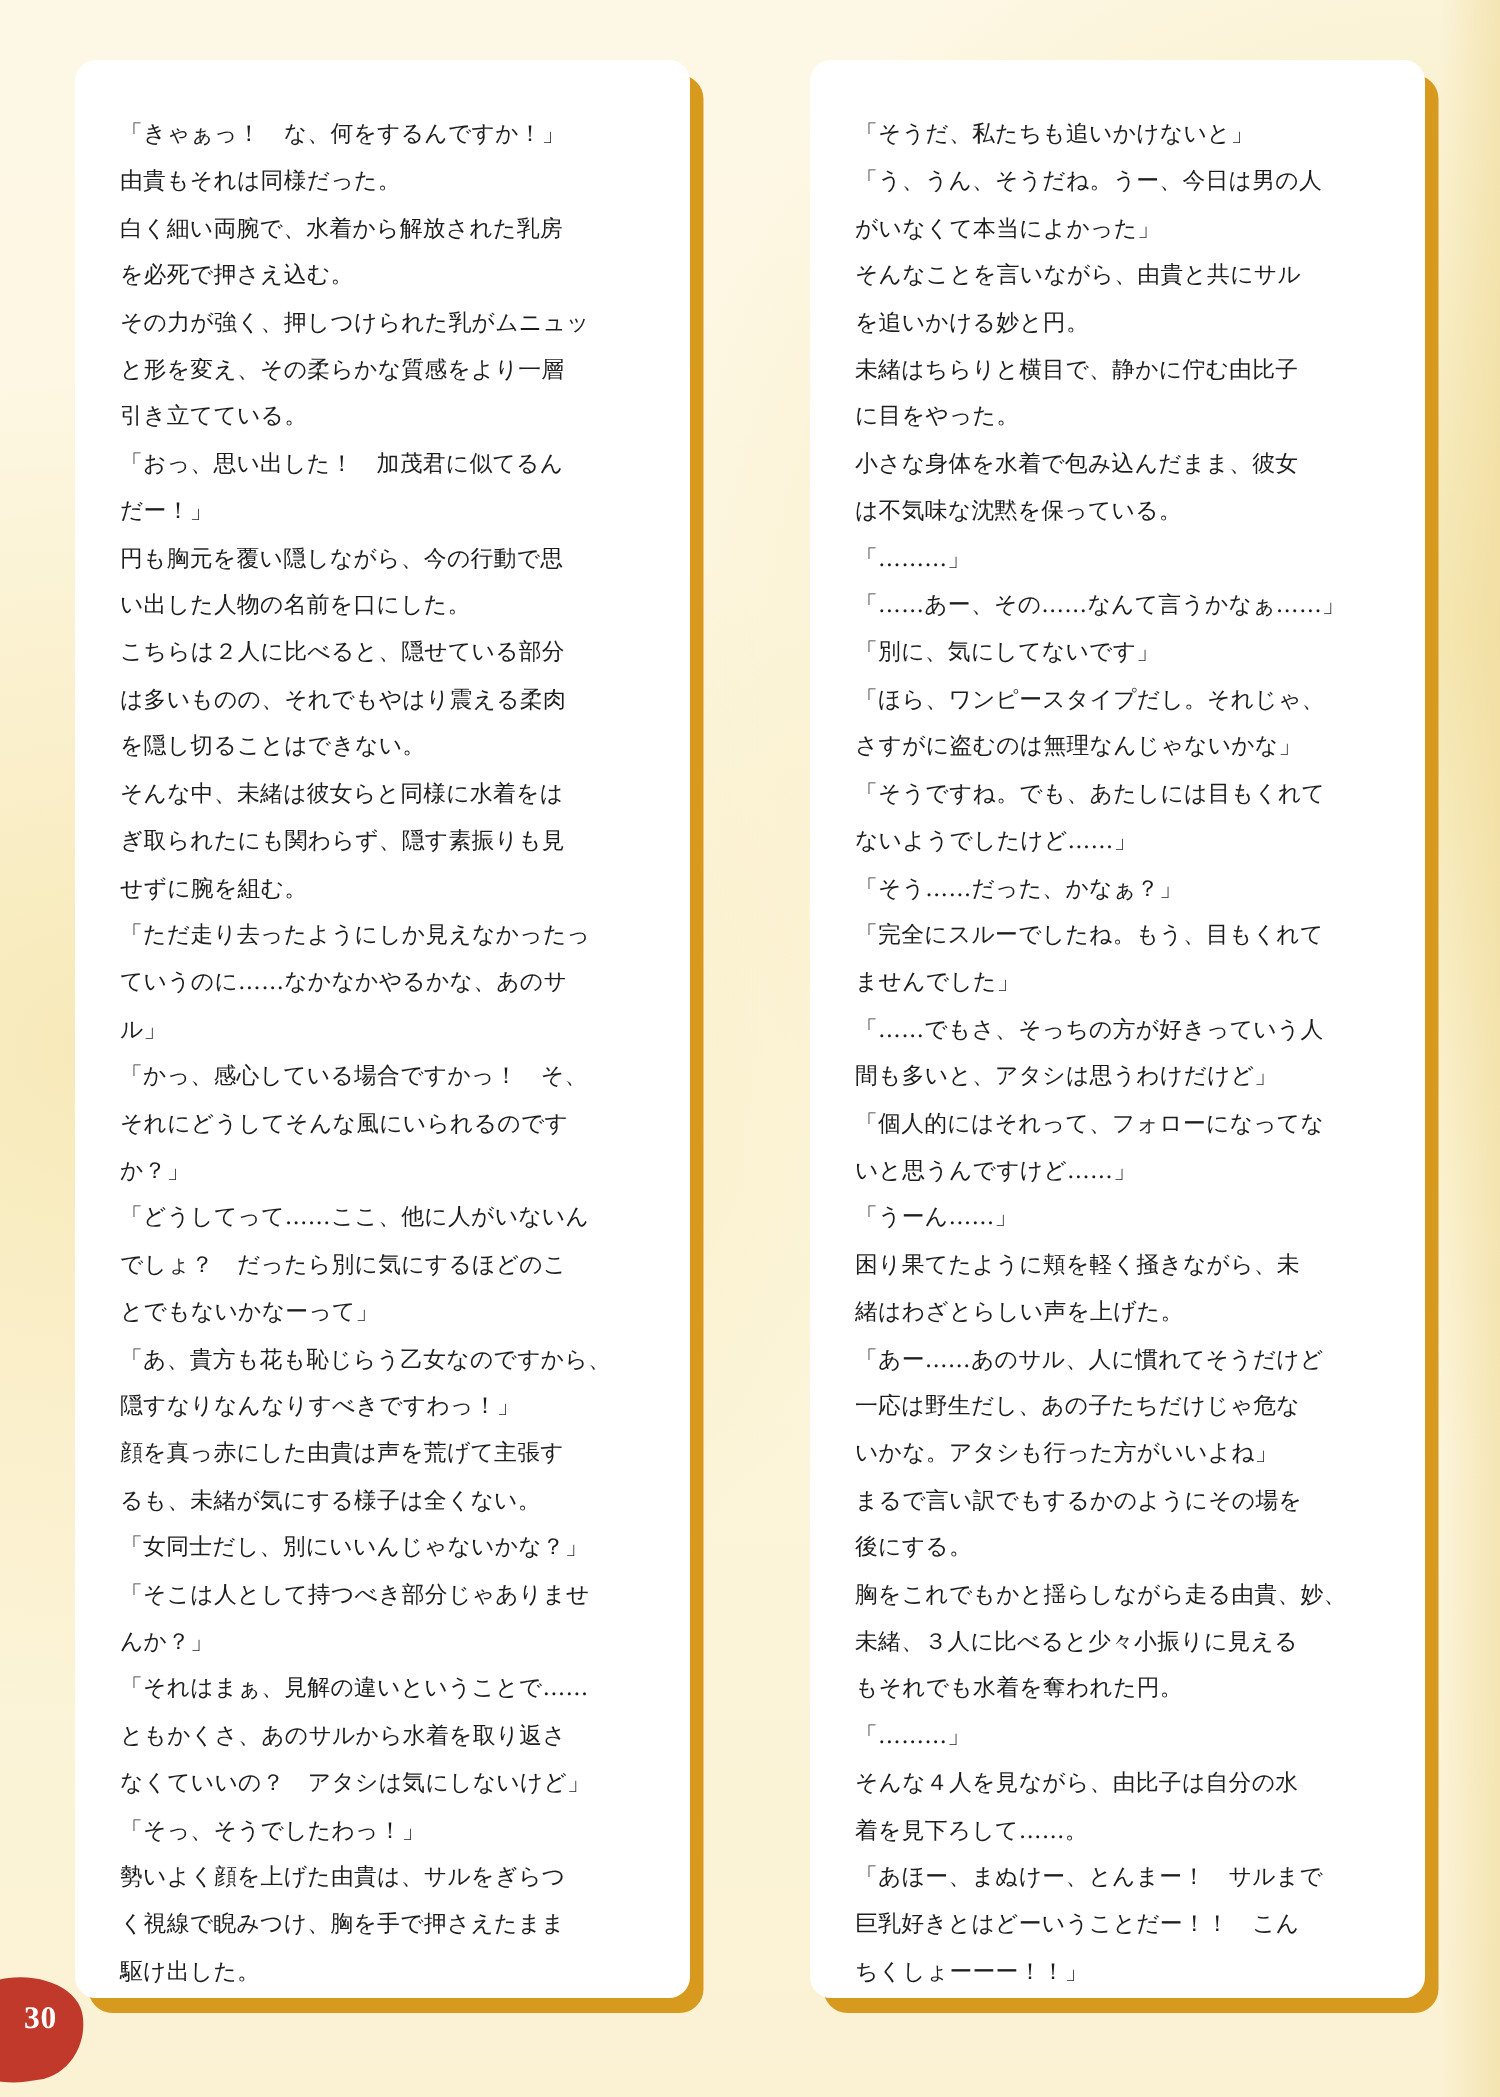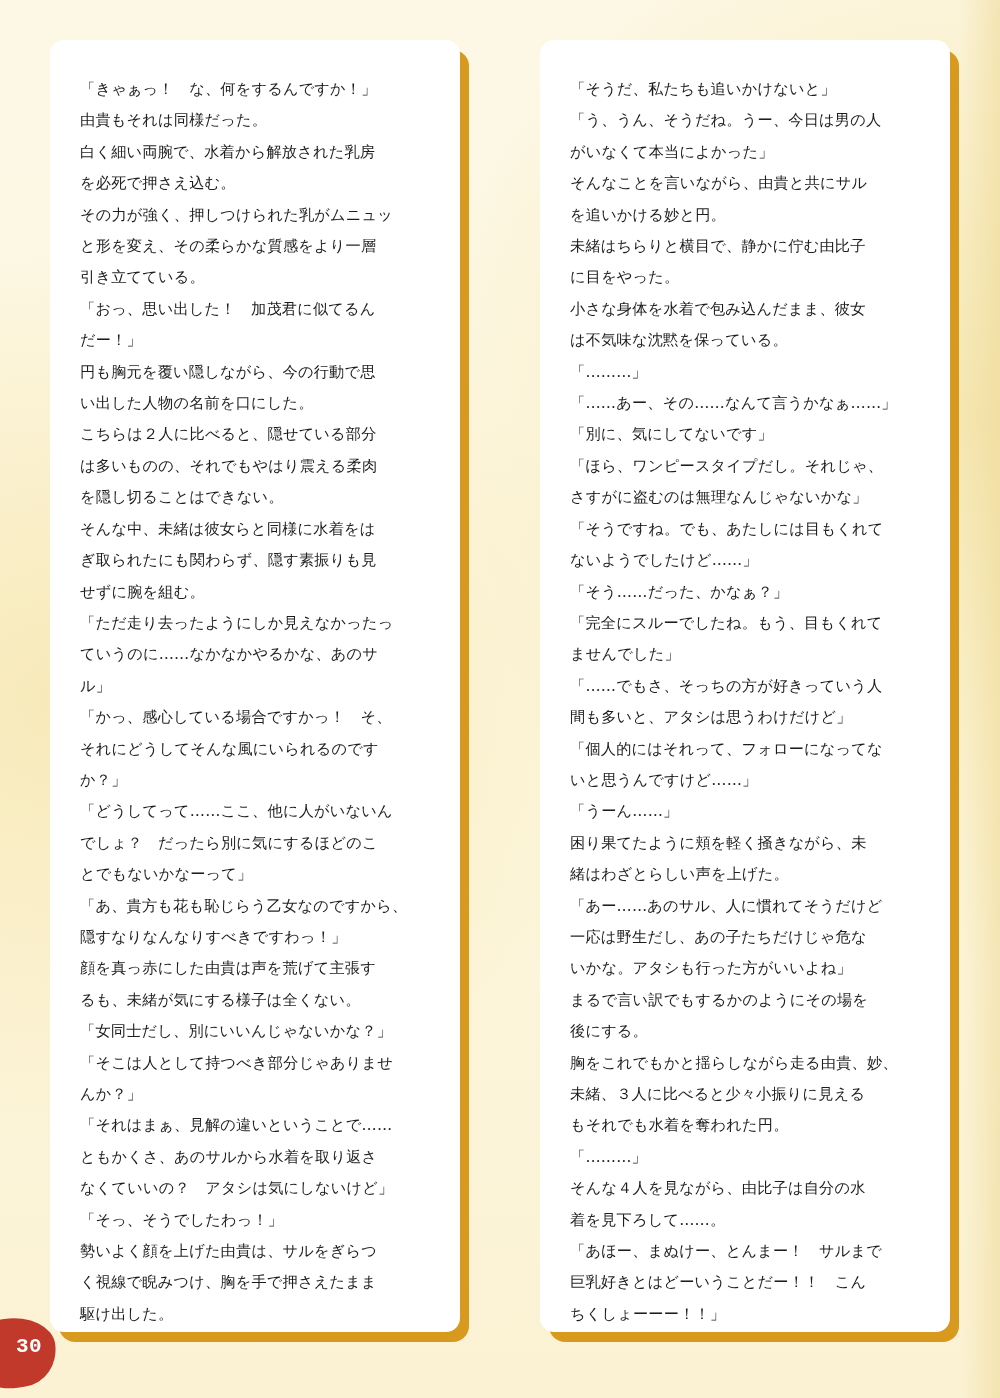--- a/index.html
+++ b/index.html
@@ -88,21 +88,21 @@
     height: 70px;
     background: #c0392b;
     border-radius: 50% 60% 45% 55% / 55% 50% 60% 45%;
     transform: rotate(-8deg);
   }
   .page-number-badge .num {
     position: absolute;
     left: 16px;
     bottom: 16px;
     color: #ffffff;
-    font-family: Liberation Mono, monospace;
+    font-family: Liberation Serif, serif;
     font-size: 21px;
     font-weight: bold;
     letter-spacing: 0.5px;
   }
 
   
   .corner-tint {
     position: absolute;
     right: 0;
     top: 0;

